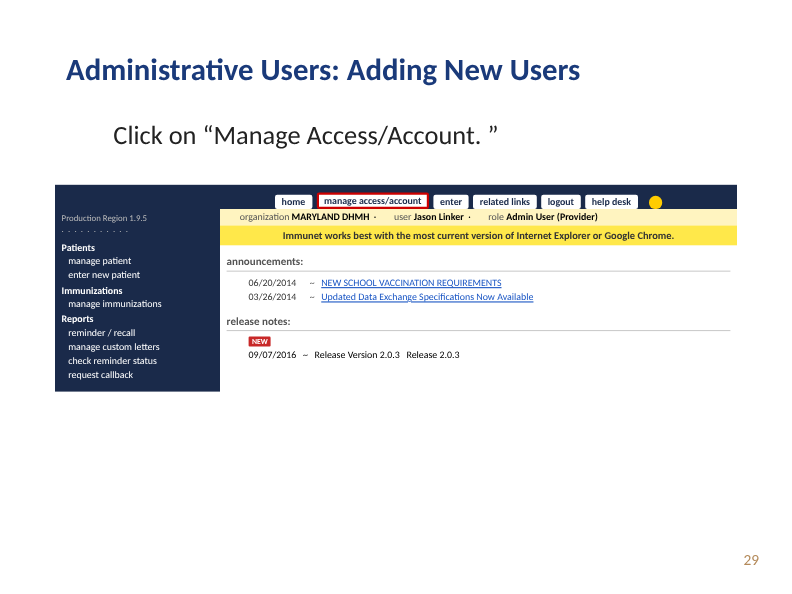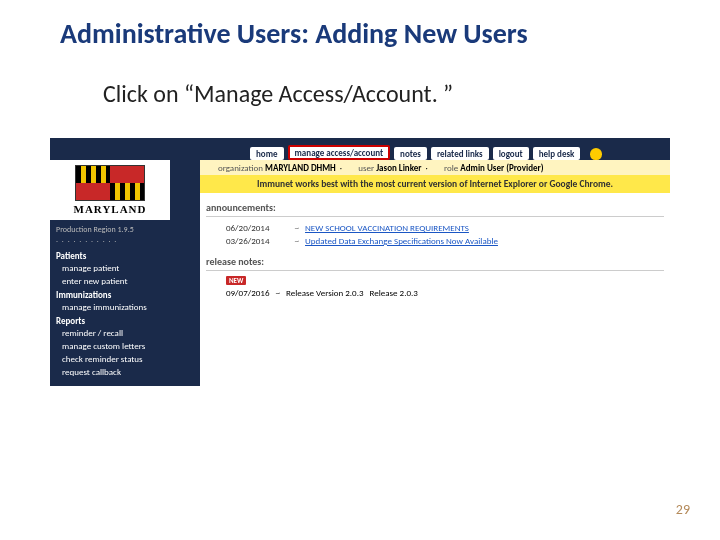--- a/index.html
+++ b/index.html
@@ -1,17 +1,17 @@
 <!DOCTYPE html>
 <html><head>
 <meta charset="utf-8">
 <style>
   * { box-sizing: border-box; margin: 0; padding: 0; }
   body { width: 720px; height: 540px; font-family: Calibri, Arial, sans-serif; background: #fff; position: relative; }
-  .slide { width: 720px; height: 540px; padding: 16px 40px; position: relative; }
+  .slide { width: 720px; height: 540px; padding: 46px 40px; position: relative; }
   .title { font-size: 28px; font-weight: bold; color: #1a3a7a; margin-bottom: 28px; margin-left: 20px; }
   .instruction { font-size: 24px; color: #222; margin-left: 63px; margin-bottom: 30px; }
   .screenshot { margin: 0 10px; border: 0; }
   .navbar { background: #1a2a4a; height: 22px; display: flex; align-items: flex-end; padding-left: 200px; gap: 4px; }
   .nav-pill { background: #fff; color: #1a2a4a; font-size: 9px; font-weight: bold; padding: 1px 6px; border-radius: 2px; display: inline-block; }
   .nav-pill.highlight { border: 2px solid #c00; background: #fff; padding: 0 5px; }
   .nav-lightbulb { width: 12px; height: 12px; background: #ffcc00; border-radius: 50% 50% 45% 45%; margin-left: 6px; }
   .below-nav { display: flex; }
   .sidebar { width: 150px; background: #1a2a4a; color: #fff; font-size: 9px; padding-bottom: 8px; }
   .logo-box { background: #fff; width: 120px; height: 60px; margin: 0; display: flex; flex-direction: column; align-items: center; justify-content: center; }
@@ -27,56 +27,47 @@
   .side-hdr { color: #fff; font-weight: bold; font-size: 9px; padding: 2px 6px 0; }
   .side-item { color: #fff; font-size: 9px; padding: 1px 6px 1px 12px; }
   .main { flex: 1; background: #fff; font-size: 9px; }
   .org-row { background: #fff4c0; padding: 2px 6px; font-size: 9px; }
   .org-row .lbl { color: #555; margin-left: 12px; }
   .org-row .val { font-weight: bold; }
   .compat-banner { background: #ffe84a; color: #333; font-weight: bold; text-align: center; font-size: 9.5px; padding: 3px 6px; }
   .sect-hdr { color: #555; font-weight: bold; padding: 8px 6px 2px; font-size: 10px; }
   .hr { border-top: 1px solid #ccc; margin: 0 6px 4px; }
   .ann-row { padding: 1px 6px 1px 26px; font-size: 9px; color: #555; }
-  .ann-row .date { color: #333; margin-right: 19px; }
+  .ann-row .date { color: #333; margin-right: 6px; }
   .ann-row .sep { margin: 0 4px; }
   .ann-row .link { color: #1a56c4; text-decoration: underline; }
   .rel-row { padding: 1px 6px 1px 26px; font-size: 9px; display: flex; align-items: center; gap: 6px; }
   .new-badge { background: #c82828; color: #fff; font-size: 7px; font-weight: bold; padding: 0 3px; border-radius: 1px; }
   .page-num { position: absolute; right: 30px; bottom: 22px; font-size: 14px; color: #b48a5a; }
 </style>
 </head>
 <body>
 
 <div class="slide">
   <div class="title">Administrative Users: Adding New Users</div>
   <div class="instruction">Click on “Manage Access/Account. ”</div>
 
   <div class="screenshot">
     <div class="navbar">
       <span class="nav-pill">home</span>
       <span class="nav-pill highlight">manage access/account</span>
-      <span class="nav-pill">notes</span>
+      <span class="nav-pill">enter</span>
       <span class="nav-pill">related links</span>
       <span class="nav-pill">logout</span>
       <span class="nav-pill">help desk</span>
       <span class="nav-lightbulb"></span>
     </div>
 
     <div class="below-nav">
       <div class="sidebar">
-        <div class="logo-box">
-          <div class="flag">
-            <span class="flag-q fq1"></span>
-              <span class="flag-q fq2"></span>
-            <span class="flag-q fq3"></span>
-              <span class="flag-q fq4"></span>
-          </div>
-          <div class="md-text">MARYLAND</div>
-        </div>
         <div class="region-line">Production Region 1.9.5</div>
         <div class="dots">. . . . . . . . . . . </div>
 
         <div class="side-hdr">Patients</div>
         <div class="side-item">manage patient</div>
         <div class="side-item">enter new patient</div>
 
         <div class="side-hdr">Immunizations</div>
         <div class="side-item">manage immunizations</div>
 

